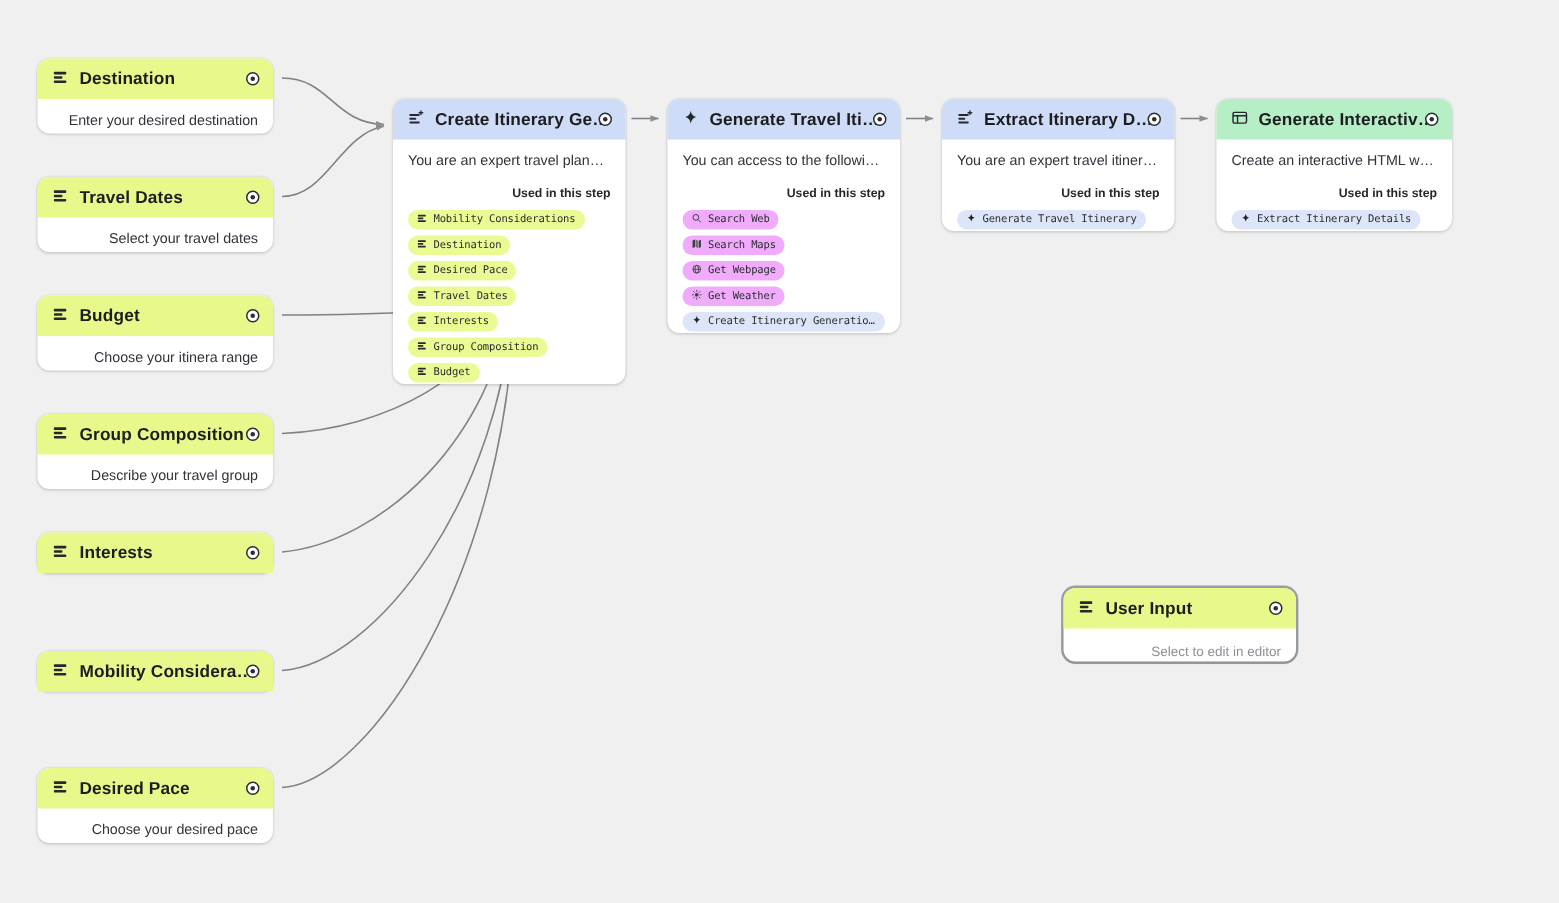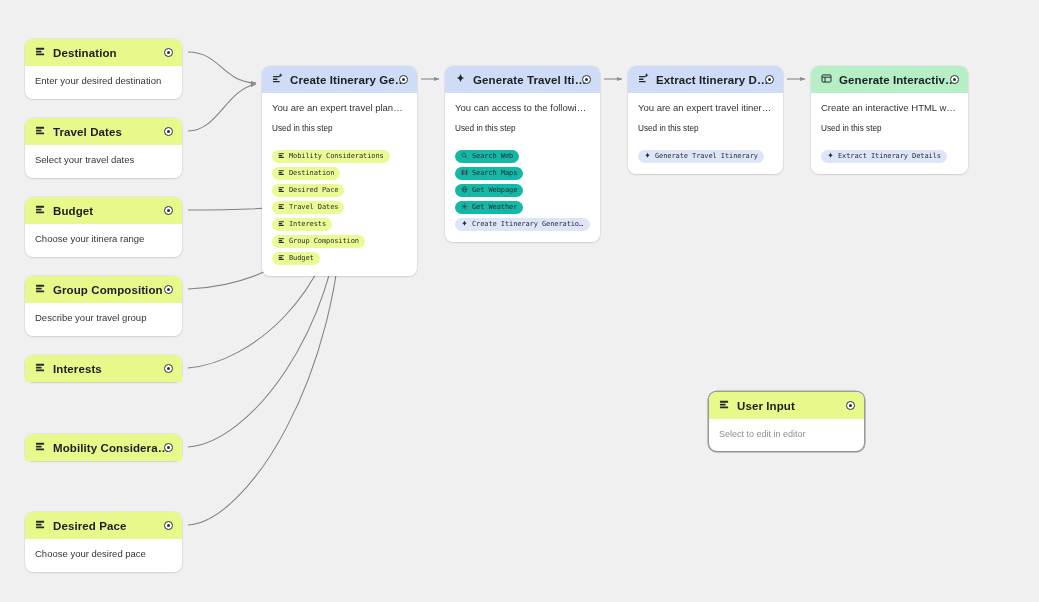--- a/index.html
+++ b/index.html
@@ -27,37 +27,37 @@
     border-radius: 8px 8px 0 0;
     font-size: 11.5px; font-weight: 700; color: #1c1d20;
     letter-spacing: .1px;
     white-space: nowrap; overflow: hidden;
   }
   .head-yellow { background: #e9f88a; }
   .head-blue   { background: #cfdcf7; }
   .head-green  { background: #b6efc6; }
   .head-title { overflow: hidden; text-overflow: ellipsis; white-space: nowrap; flex: 1 1 auto; }
 
-  .node-body { padding: 9px 10px 11px 10px; }
+  .node-body { padding: 9px 10px 1px 10px; text-align: right; }
   .body-line { font-size: 9.5px; color: #30343a; line-height: 1.35; white-space: nowrap; overflow: hidden; text-overflow: ellipsis; }
-  .used-label { font-size: 8.2px; font-weight: 400; color: #24272b; margin-top: 9px; margin-bottom: 17px; }
+  .used-label { font-size: 8.2px; font-weight: 700; color: #24272b; margin-top: 9px; margin-bottom: 7px; }
   .placeholder { font-size: 9px; color: #8b9096; }
 
   .chips { display: flex; flex-wrap: wrap; gap: 4px 5px; }
   .chip {
     display: inline-flex; align-items: center; gap: 4px;
     height: 13px; padding: 0 6px; border-radius: 7px;
     font-family: "DejaVu Sans Mono", monospace;
     font-size: 7px; letter-spacing: -.1px; color: #2a2d31;
     white-space: nowrap; max-width: 100%;
     overflow: hidden;
   }
   .chip span.lbl { overflow: hidden; text-overflow: ellipsis; white-space: nowrap; }
   .chip-yellow { background: #eafb93; }
-  .chip-grey   { background: #14b8a6; }
+  .chip-grey   { background: #f0abfc; }
   .chip-blue   { background: #dde5f8; }
   .chip svg { flex: 0 0 auto; }
 
   
   .port {
     position: absolute; right: -4px; top: 9px;
     width: 9px; height: 9px; border-radius: 50%;
     background: #ffffff; border: 1.4px solid #2b2e33;
     display: flex; align-items: center; justify-content: center;
   }

